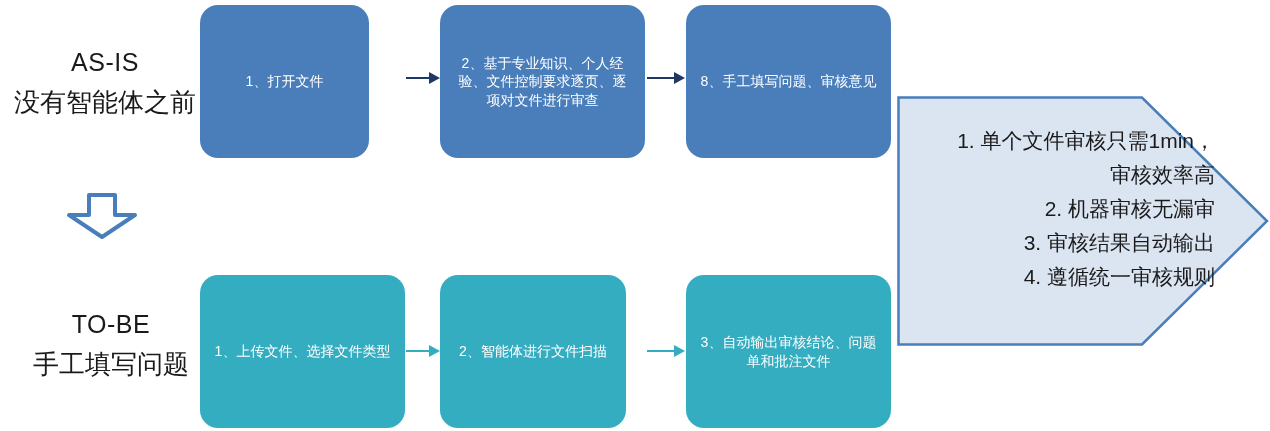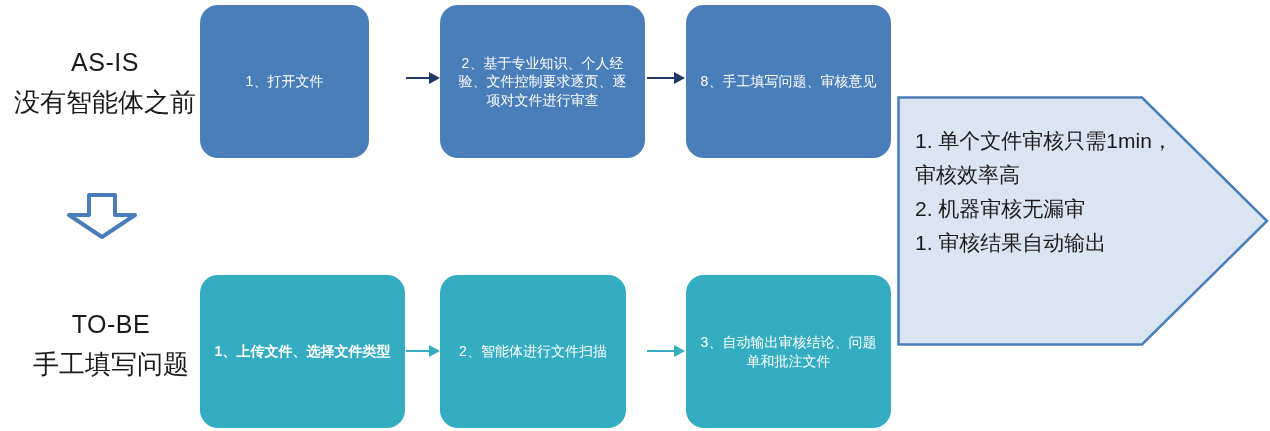--- a/index.html
+++ b/index.html
@@ -141,39 +141,40 @@
     <div class="shaft" style="width:27px;"></div>
     <div class="head" style="left:27px;"></div>
   </div>
 
   <div class="down-arrow" style="left:63px; top:192px; width:78px; height:48px;">
     <svg width="78" height="48" viewBox="0 0 78 48" xmlns="http://www.w3.org/2000/svg">
       <polygon points="26,3 52,3 52,23 72,23 39,45 6,23 26,23" fill="#ffffff" stroke="#4a7ebb" stroke-width="4" stroke-linejoin="round"></polygon>
     </svg>
   </div>
 
-  <div class="chevron-wrap" style="left:897px; top:96px; width:372px; height:250px;">
+  <div class="chevron-wrap" style="left:897px; top:96px; width:372px; height:250px;text-align:right;">
     <svg class="chevron-svg" width="372" height="250" viewBox="0 0 372 250" xmlns="http://www.w3.org/2000/svg">
       <polygon points="1.5,1.5 245,1.5 370,125 245,248.5 1.5,248.5" fill="#dbe5f1" stroke="#4a7ebb" stroke-width="2.5" stroke-linejoin="miter"></polygon>
     </svg>
 
     <div class="benefits">
       <div class="line">1. 单个文件审核只需1min，</div>
       <div class="line cont">审核效率高</div>
       <div class="line">2. 机器审核无漏审</div>
-      <div class="line">1. 审核结果自动输出</div>
+      <div class="line">3. 审核结果自动输出</div>
+      <div class="line">4. 遵循统一审核规则</div>
     </div>
   </div>
 
   <div class="row-label" style="left:16px; top:312px; width:190px;">
     <span class="big">TO-BE</span>
     <span class="small">手工填写问题</span>
   </div>
 
-  <div class="pbox tobe" style="left:200px; top:275px; width:205px; height:153px;font-weight:bold;">
+  <div class="pbox tobe" style="left:200px; top:275px; width:205px; height:153px;">
     <span class="txt">1、上传文件、选择文件类型</span>
   </div>
 
   <div class="pbox tobe" style="left:440px; top:275px; width:186px; height:153px;">
     <span class="txt">2、智能体进行文件扫描</span>
   </div>
 
   <div class="pbox tobe" style="left:686px; top:275px; width:205px; height:153px;">
     <span class="txt">3、自动输出审核结论、问题单和批注文件</span>
   </div>

